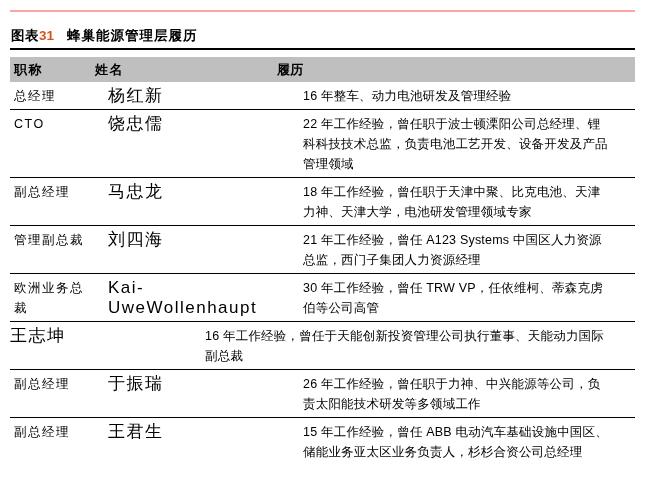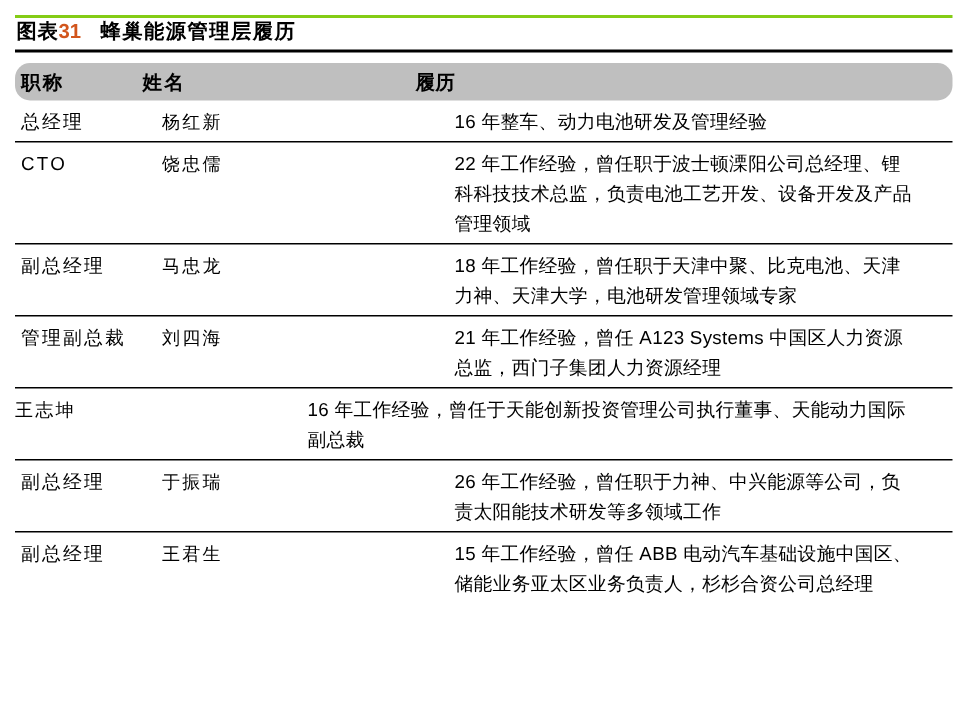--- a/index.html
+++ b/index.html
@@ -1,35 +1,35 @@
 <!DOCTYPE html>
 <html><head>
 <meta charset="utf-8">
 <style>
   html,body{margin:0;padding:0;background:#ffffff;}
   body{font-family:"Liberation Sans","DejaVu Sans",sans-serif;color:#000;}
   .page{position:relative;width:649px;height:478px;background:#fff;overflow:hidden;}
   .content{margin:0 14px 0 10px;width:625px;}
 
   
-  .figure-head{margin-top:10px;border-top:2px solid #84cc16;border-bottom:2px solid #000;
-    padding:0 0 3px 1px;}
+  .figure-head{margin-top:10px;border-top:2px solid #fca5a5;border-bottom:2px solid #000;
+    padding:14px 0 3px 1px;}
   .figure-head .lbl{font-size:13.5px;font-weight:bold;letter-spacing:0.5px;}
   .figure-head .num{font-size:13.5px;font-weight:bold;color:#d2551c;}
   .figure-head .ttl{font-size:13.5px;font-weight:bold;margin-left:13px;letter-spacing:1px;}
 
   
   .tbl{margin-top:7px;}
   .thead{display:flex;background:#bfbfbf;height:25px;align-items:center;font-weight:bold;
-    font-size:13px;letter-spacing:1px;border-radius:10px;}
+    font-size:13px;letter-spacing:1px;}
   .trow{display:flex;border-bottom:1px solid #000;gap:13px;}
   .trow.last{border-bottom:none;}
   .c1{flex:0 0 85px;box-sizing:border-box;padding:4px 4px 3px 4px;font-size:12.5px;
     letter-spacing:1.5px;line-height:20px;}
-  .c2{flex:0 0 182px;box-sizing:border-box;padding:4px 4px 3px 0;font-size:12px;
+  .c2{flex:0 0 182px;box-sizing:border-box;padding:4px 4px 3px 0;font-size:17px;
     letter-spacing:1.5px;line-height:20px;}
   .c3{flex:1 1 auto;box-sizing:border-box;padding:4px 24px 3px 0;font-size:12.5px;
     letter-spacing:0.2px;line-height:20px;}
   .thead .c1,.thead .c2,.thead .c3{padding-top:0;padding-bottom:0;line-height:25px;font-size:13px;}
 
   
   .src{margin-top:16px;border-top:2px solid #000;border-bottom:1px solid #000;
     padding:3px 0 4px 1px;font-size:11.5px;font-weight:bold;font-style:italic;
     letter-spacing:0.5px;}
 </style>
@@ -64,20 +64,25 @@
         <div class="c1">副总经理</div>
         <div class="c2">马忠龙</div>
         <div class="c3">18 年工作经验，曾任职于天津中聚、比克电池、天津力神、天津大学，电池研发管理领域专家</div>
       </div>
       <div class="trow">
         <div class="c1">管理副总裁</div>
         <div class="c2">刘四海</div>
         <div class="c3">21 年工作经验，曾任 A123 Systems 中国区人力资源总监，西门子集团人力资源经理</div>
       </div>
       <div class="trow">
+        <div class="c1">欧洲业务总裁</div>
+        <div class="c2">Kai-UweWollenhaupt</div>
+        <div class="c3">30 年工作经验，曾任 TRW VP，任依维柯、蒂森克虏伯等公司高管</div>
+      </div>
+      <div class="trow">
         <div class="c2">王志坤</div>
         <div class="c3">16 年工作经验，曾任于天能创新投资管理公司执行董事、天能动力国际副总裁</div>
       </div>
       <div class="trow">
         <div class="c1">副总经理</div>
         <div class="c2">于振瑞</div>
         <div class="c3">26 年工作经验，曾任职于力神、中兴能源等公司，负责太阳能技术研发等多领域工作</div>
       </div>
       <div class="trow last">
         <div class="c1">副总经理</div>

